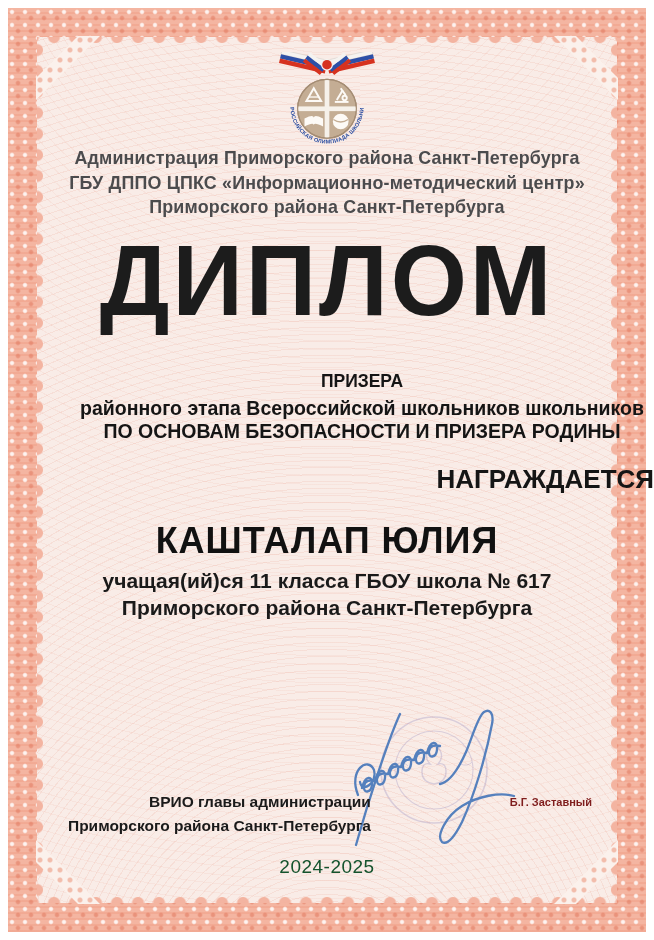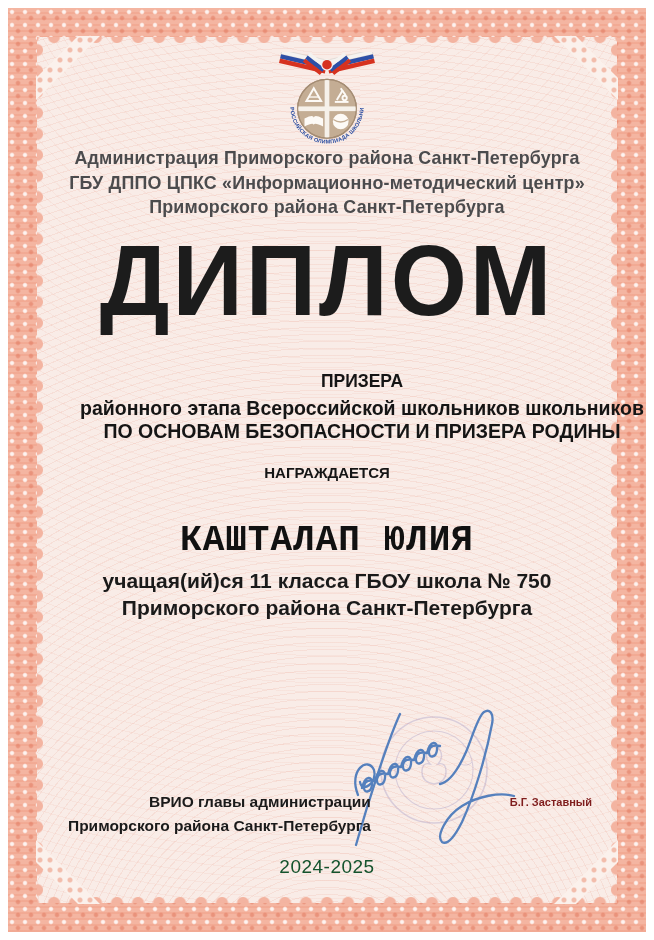--- a/index.html
+++ b/index.html
@@ -56,22 +56,22 @@
     line-height:24.5px;transform:scaleX(0.94);letter-spacing:0.2px;
   }
   .diploma-title{
     top:227px;font-size:101px;font-weight:bold;color:#1c1c1c;
     line-height:1.06;letter-spacing:3px;transform:scaleX(0.97);
   }
   .award-block{top:370px;color:#151515;line-height:23.5px;padding-left:35px;}
   .award-status{font-size:17.5px;font-weight:bold;margin-bottom:3px;}
   .award-stage{font-size:19.5px;font-weight:bold;}
   .award-subject{font-size:19.5px;font-weight:bold;}
-  .awarded-label{top:464px;font-size:15px;font-weight:bold;color:#151515;}
-  .recipient-name{top:520px;font-size:36px;font-weight:bold;color:#111;letter-spacing:1px;font-family:Liberation Mono, monospace;}
+  .awarded-label{top:464px;font-size:26px;font-weight:bold;color:#151515;text-align:right;}
+  .recipient-name{top:520px;font-size:36px;font-weight:bold;color:#111;letter-spacing:1px;}
   .recipient-details{top:567px;font-size:21px;font-weight:bold;color:#1a1a1a;line-height:27px;}
   .sig-left{
     position:absolute;left:68px;top:790px;font-size:15.5px;font-weight:bold;
     color:#1a1a1a;line-height:24px;text-align:right;
   }
   .signer-name{
     position:absolute;right:62px;top:796px;font-size:11px;font-weight:bold;color:#7f1d1d;
   }
   .sig-art{position:absolute;left:336px;top:698px;}
   .year-line{top:856px;font-size:19px;font-weight:normal;color:#14532d;letter-spacing:0.5px;}
@@ -162,21 +162,21 @@
   <div class="centered award-block">
     <div class="award-status">ПРИЗЕРА</div>
     <div class="award-stage">районного этапа Всероссийской школьников школьников</div>
     <div class="award-subject">ПО ОСНОВАМ БЕЗОПАСНОСТИ И ПРИЗЕРА РОДИНЫ</div>
   </div>
 
   <div class="centered awarded-label">НАГРАЖДАЕТСЯ</div>
 
   <div class="centered recipient-name">КАШТАЛАП ЮЛИЯ</div>
   <div class="centered recipient-details">
-    <div>учащая(ий)ся 11 класса ГБОУ школа № 750</div>
+    <div>учащая(ий)ся 11 класса ГБОУ школа № 617</div>
     <div>Приморского района Санкт-Петербурга</div>
   </div>
 
   <div class="sig-art">
     <svg width="212" height="158" viewBox="0 0 212 158">
 
       <g stroke="#9a8fc0" fill="none" opacity="0.33">
         <circle cx="98" cy="72" r="53" stroke-width="1.6"></circle>
         <circle cx="98" cy="72" r="39" stroke-width="1.1"></circle>
         <path d="M92 52 q6 -8 12 0 q4 8 -2 14 q8 -2 8 8 q0 10 -12 12 q-12 -2 -12 -12 q0 -10 8 -8 q-6 -6 -2 -14" stroke-width="1.4"></path>

